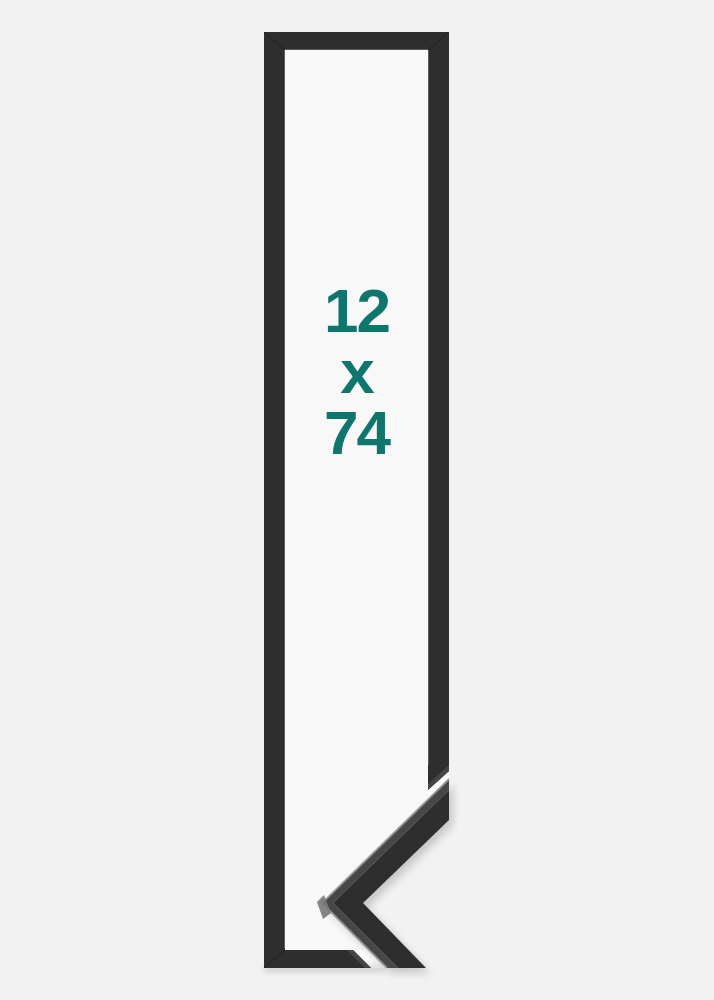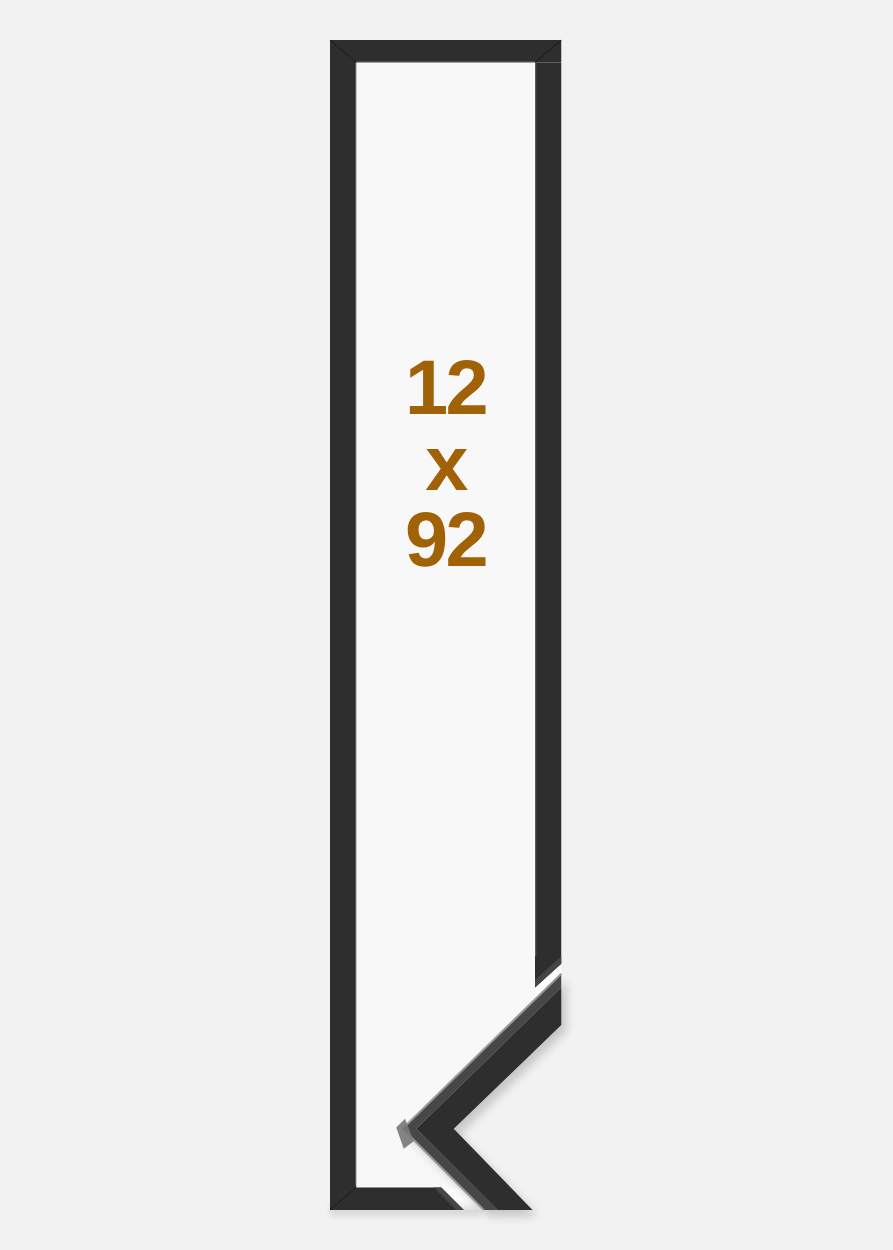--- a/index.html
+++ b/index.html
@@ -23,21 +23,21 @@
   .size-label {
     position: absolute;
     left: 285px;
     top: 280px;
     width: 143px;
     text-align: center;
     font-weight: 700;
     font-size: 62px;
     line-height: 61px;
     letter-spacing: -2px;
-    color: #a16207;
+    color: #0f766e;
     user-select: none;
   }
   .size-label .line {
     white-space: nowrap;
   }
 </style>
 </head>
 <body>
 
 <div class="canvas">
@@ -79,16 +79,16 @@
     <rect x="285" y="49" width="143" height="1" fill="#ffffff" opacity="0.22"></rect>
 
     <line x1="264" y1="32" x2="285" y2="50" stroke="#000000" stroke-width="1" opacity="0.28"></line>
     <line x1="449" y1="32" x2="428" y2="50" stroke="#000000" stroke-width="1" opacity="0.28"></line>
     <line x1="264" y1="968" x2="285" y2="950" stroke="#000000" stroke-width="1" opacity="0.28"></line>
   </svg>
 
   <div class="size-label">
     <div class="line">12</div>
     <div class="line">x</div>
-    <div class="line">92</div>
+    <div class="line">74</div>
   </div>
 
 </div>
 
 </body></html>

